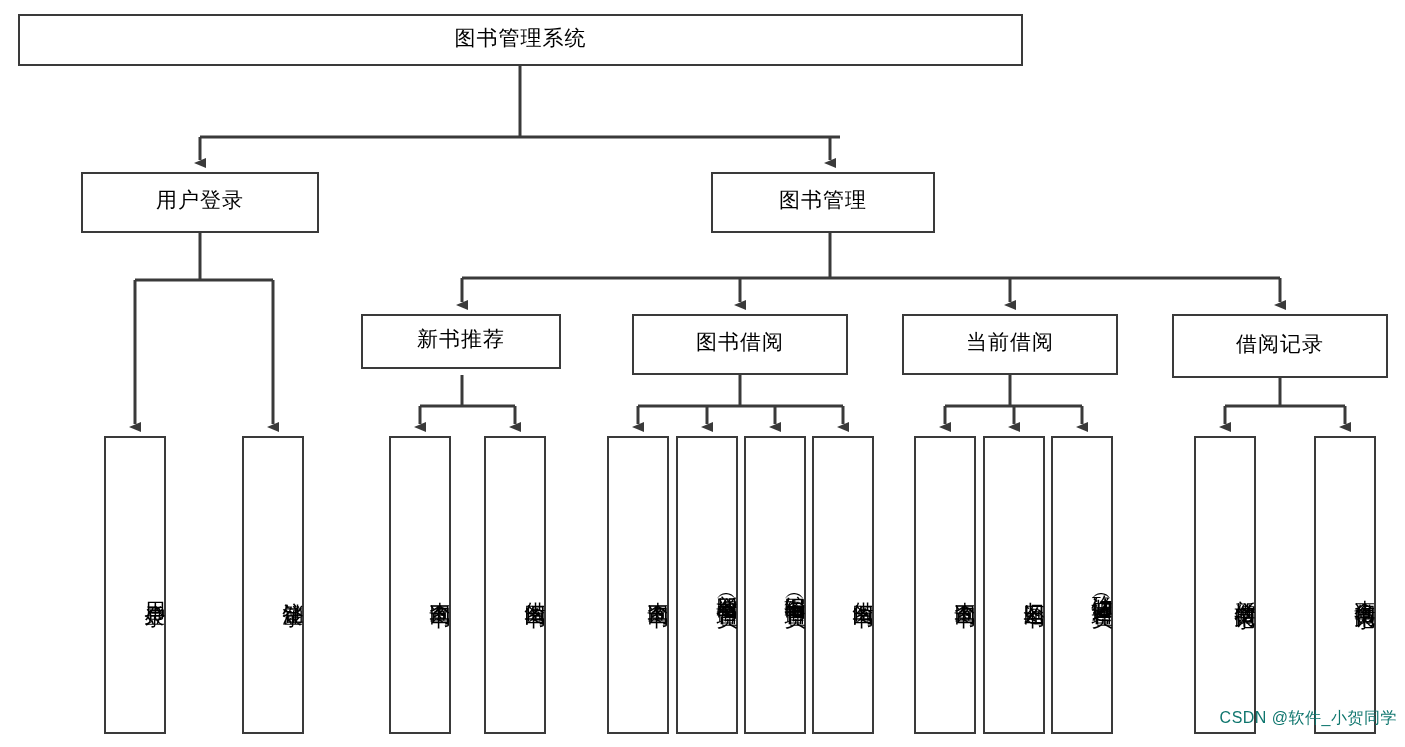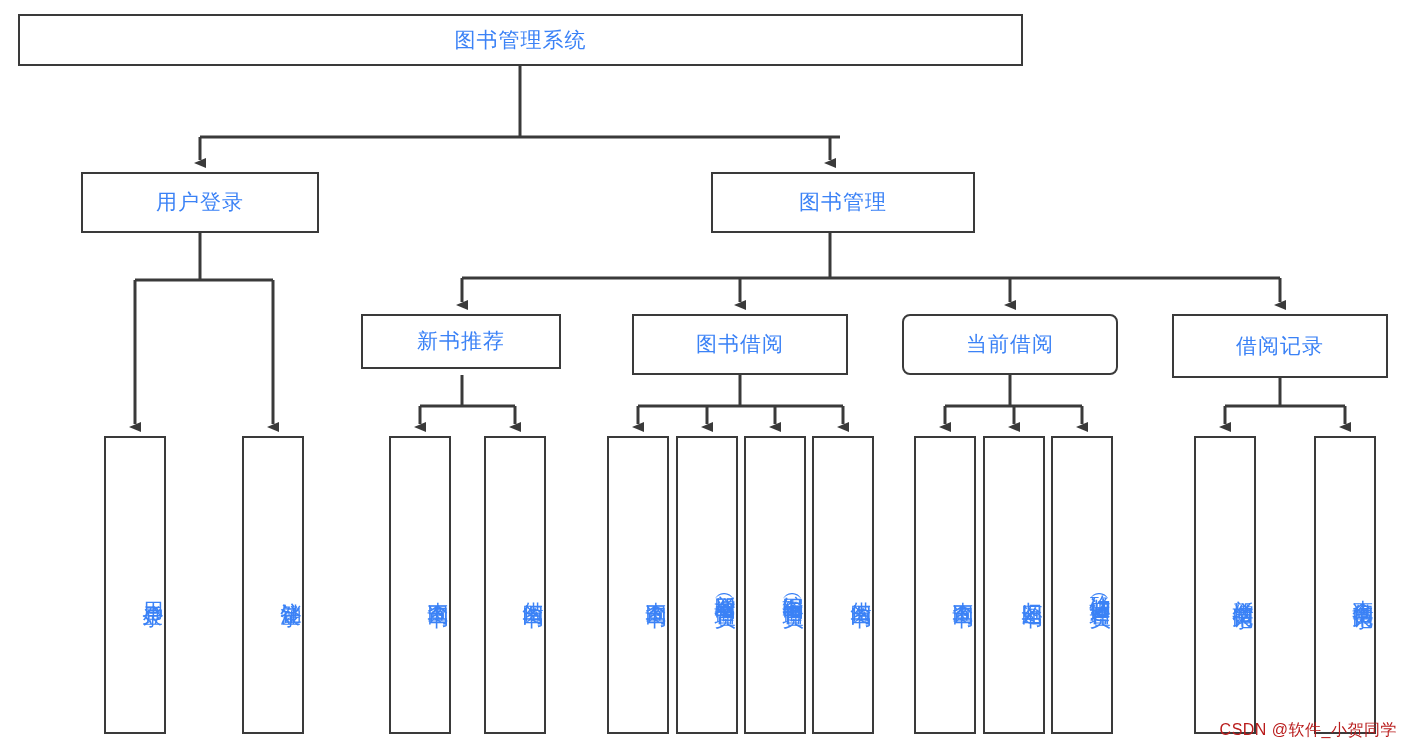--- a/index.html
+++ b/index.html
@@ -26,21 +26,22 @@
     pointer-events: none;
   }
   .node {
     position: absolute;
     box-sizing: border-box;
     background: #ffffff;
     border: 2px solid #3a3a3a;
     display: flex;
     align-items: center;
     justify-content: center;
-    color: #3b82f6;
+    color: #000000;
+    font-family: Liberation Mono, monospace;
   }
   .node.horiz {
     font-size: 21px;
     letter-spacing: 1px;
   }
   .node.vert {
     writing-mode: vertical-rl;
     text-orientation: upright;
     font-size: 21px;
     letter-spacing: 2px;
@@ -52,23 +53,23 @@
     align-items: flex-start;
     padding-top: 4px;
   }
   .node .lbl {
     display: block;
     line-height: 1.05;
   }
   #watermark {
     position: absolute;
     right: 8px;
-    bottom: 6px;
+    bottom: 18px;
     font-size: 16px;
-    color: #b91c1c;
+    color: #0f766e;
     letter-spacing: 0.5px;
     white-space: nowrap;
   }
 </style>
 </head>
 <body>
 
 <div id="canvas">
 
   <svg id="edges" viewBox="0 0 1405 747" xmlns="http://www.w3.org/2000/svg">
@@ -133,31 +134,31 @@
     </g>
   </svg>
 
   <div class="node horiz" style="left:18px; top:14px; width:1005px; height:52px;">
     <span class="lbl">图书管理系统</span>
   </div>
 
   <div class="node horiz" style="left:81px; top:172px; width:238px; height:61px;">
     <span class="lbl">用户登录</span>
   </div>
-  <div class="node horiz" style="left:711px; top:172px; width:264px; height:61px;text-align:right;">
+  <div class="node horiz" style="left:711px; top:172px; width:224px; height:61px;text-align:right;">
     <span class="lbl">图书管理</span>
   </div>
 
   <div class="node horiz" style="left:361px; top:314px; width:200px; height:55px;">
     <span class="lbl">新书推荐</span>
   </div>
   <div class="node horiz" style="left:632px; top:314px; width:216px; height:61px;">
     <span class="lbl">图书借阅</span>
   </div>
-  <div class="node horiz" style="left:902px; top:314px; width:216px; height:61px;border-radius:8px;">
+  <div class="node horiz" style="left:902px; top:314px; width:216px; height:61px;">
     <span class="lbl">当前借阅</span>
   </div>
   <div class="node horiz" style="left:1172px; top:314px; width:216px; height:64px;">
     <span class="lbl">借阅记录</span>
   </div>
 
   <div class="node vert" style="left:104px; top:436px; width:62px; height:298px;">
     <span class="lbl">用户登录</span>
   </div>
   <div class="node vert" style="left:242px; top:436px; width:62px; height:298px;">

